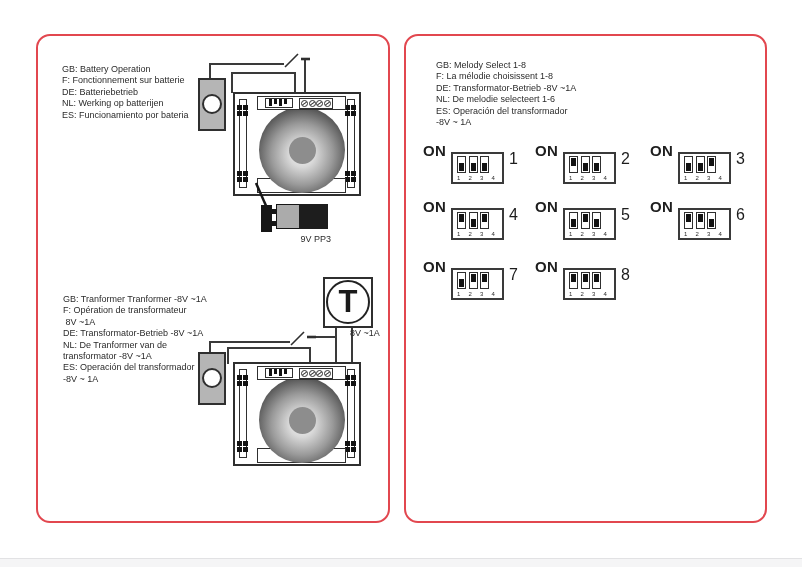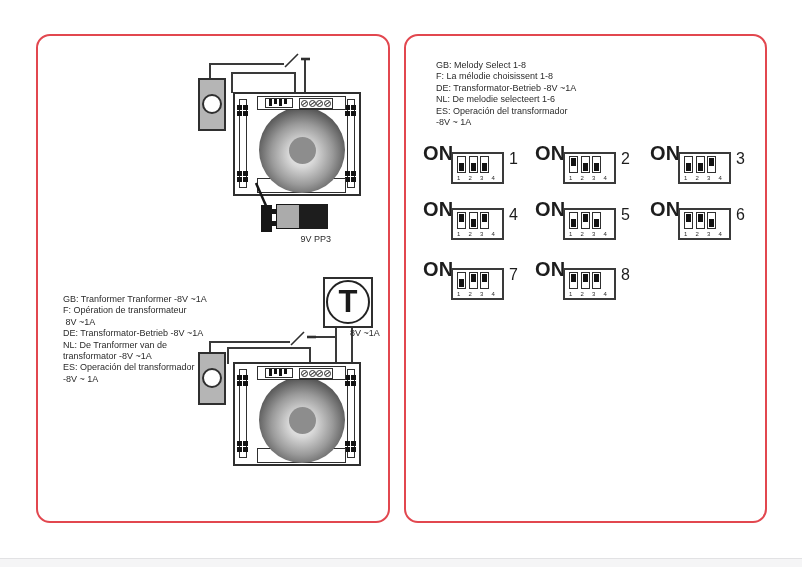--- a/index.html
+++ b/index.html
@@ -62,21 +62,21 @@
   .bat-nub   { position:absolute; width:4px; height:5px; background:#161616; z-index:2; }
   .bat-gray  { position:absolute; left:276px; top:204px; width:23px; height:25px; background:#ababab;
                border:1px solid #161616; border-right:none; z-index:2; }
   .bat-black { position:absolute; left:299px; top:204px; width:29px; height:25px; background:#1d1d1d; z-index:2; }
   #battery-label { position:absolute; left:265px; top:234px; width:66px; text-align:right;
                    font-size:9px; color:#2b2b2b; z-index:3; }
 
   
   #melody-grid { position:absolute; inset:0; z-index:2; }
   .melody-cell { position:absolute; width:115px; height:46px; }
-  .on-label { position:absolute; left:0; top:0; font-size:20px; font-weight:600; letter-spacing:0.3px; color:#1d1d1d; }
+  .on-label { position:absolute; left:0; top:0; font-size:15px; font-weight:600; letter-spacing:0.3px; color:#1d1d1d; }
   .melody-num { position:absolute; left:86px; top:8px; font-size:16px; color:#1d1d1d; }
   .dip-box { position:absolute; left:28px; top:10px; width:53px; height:32px; border:2px solid #3a3a3a; background:#fff; }
   .sliders { position:absolute; left:4px; top:2px; display:flex; gap:2.5px; }
   .dip-slider { position:relative; width:9px; height:17px; border:1px solid #2f2f2f; background:#fff; }
   .dip-slider .knob { position:absolute; left:1px; right:1px; height:8px; background:#121212; }
   .dip-slider.on  .knob { top:1px; }
   .dip-slider.off .knob { bottom:1px; }
   .dip-scale { position:absolute; left:4px; bottom:1px; display:flex; }
   .dip-scale span { width:11.5px; text-align:left; font-size:6px; color:#2b2b2b; }
 </style>
@@ -102,20 +102,27 @@
       <path d="M228 364 V348 H310 V368"></path>
     </g>
     <g stroke="#2f2f2f" fill="none">
       <path d="M285 67 L298 54" stroke-width="1.6"></path>
       <path d="M301 59 H310" stroke-width="2.6"></path>
       <path d="M291 345 L304 332" stroke-width="1.6"></path>
       <path d="M307 337 H316" stroke-width="2.6"></path>
     </g>
   </svg>
 
+  <div class="txt-block" style="left:62px; top:64px;">
+      <div class="txt-line">GB: Battery Operation</div>
+      <div class="txt-line">F: Fonctionnement sur batterie</div>
+      <div class="txt-line">DE: Batteriebetrieb</div>
+      <div class="txt-line">NL: Werking op batterijen</div>
+      <div class="txt-line">ES: Funcionamiento por bateria</div>
+    </div>
 
   <div class="pushbtn" id="pushbtn-a">
     <div class="hole"></div>
   </div>
 
   <div class="chime" style="left:233px; top:92px;">
     <div class="rail left">
       <div class="cluster top">
           <div></div>
           <div></div>

